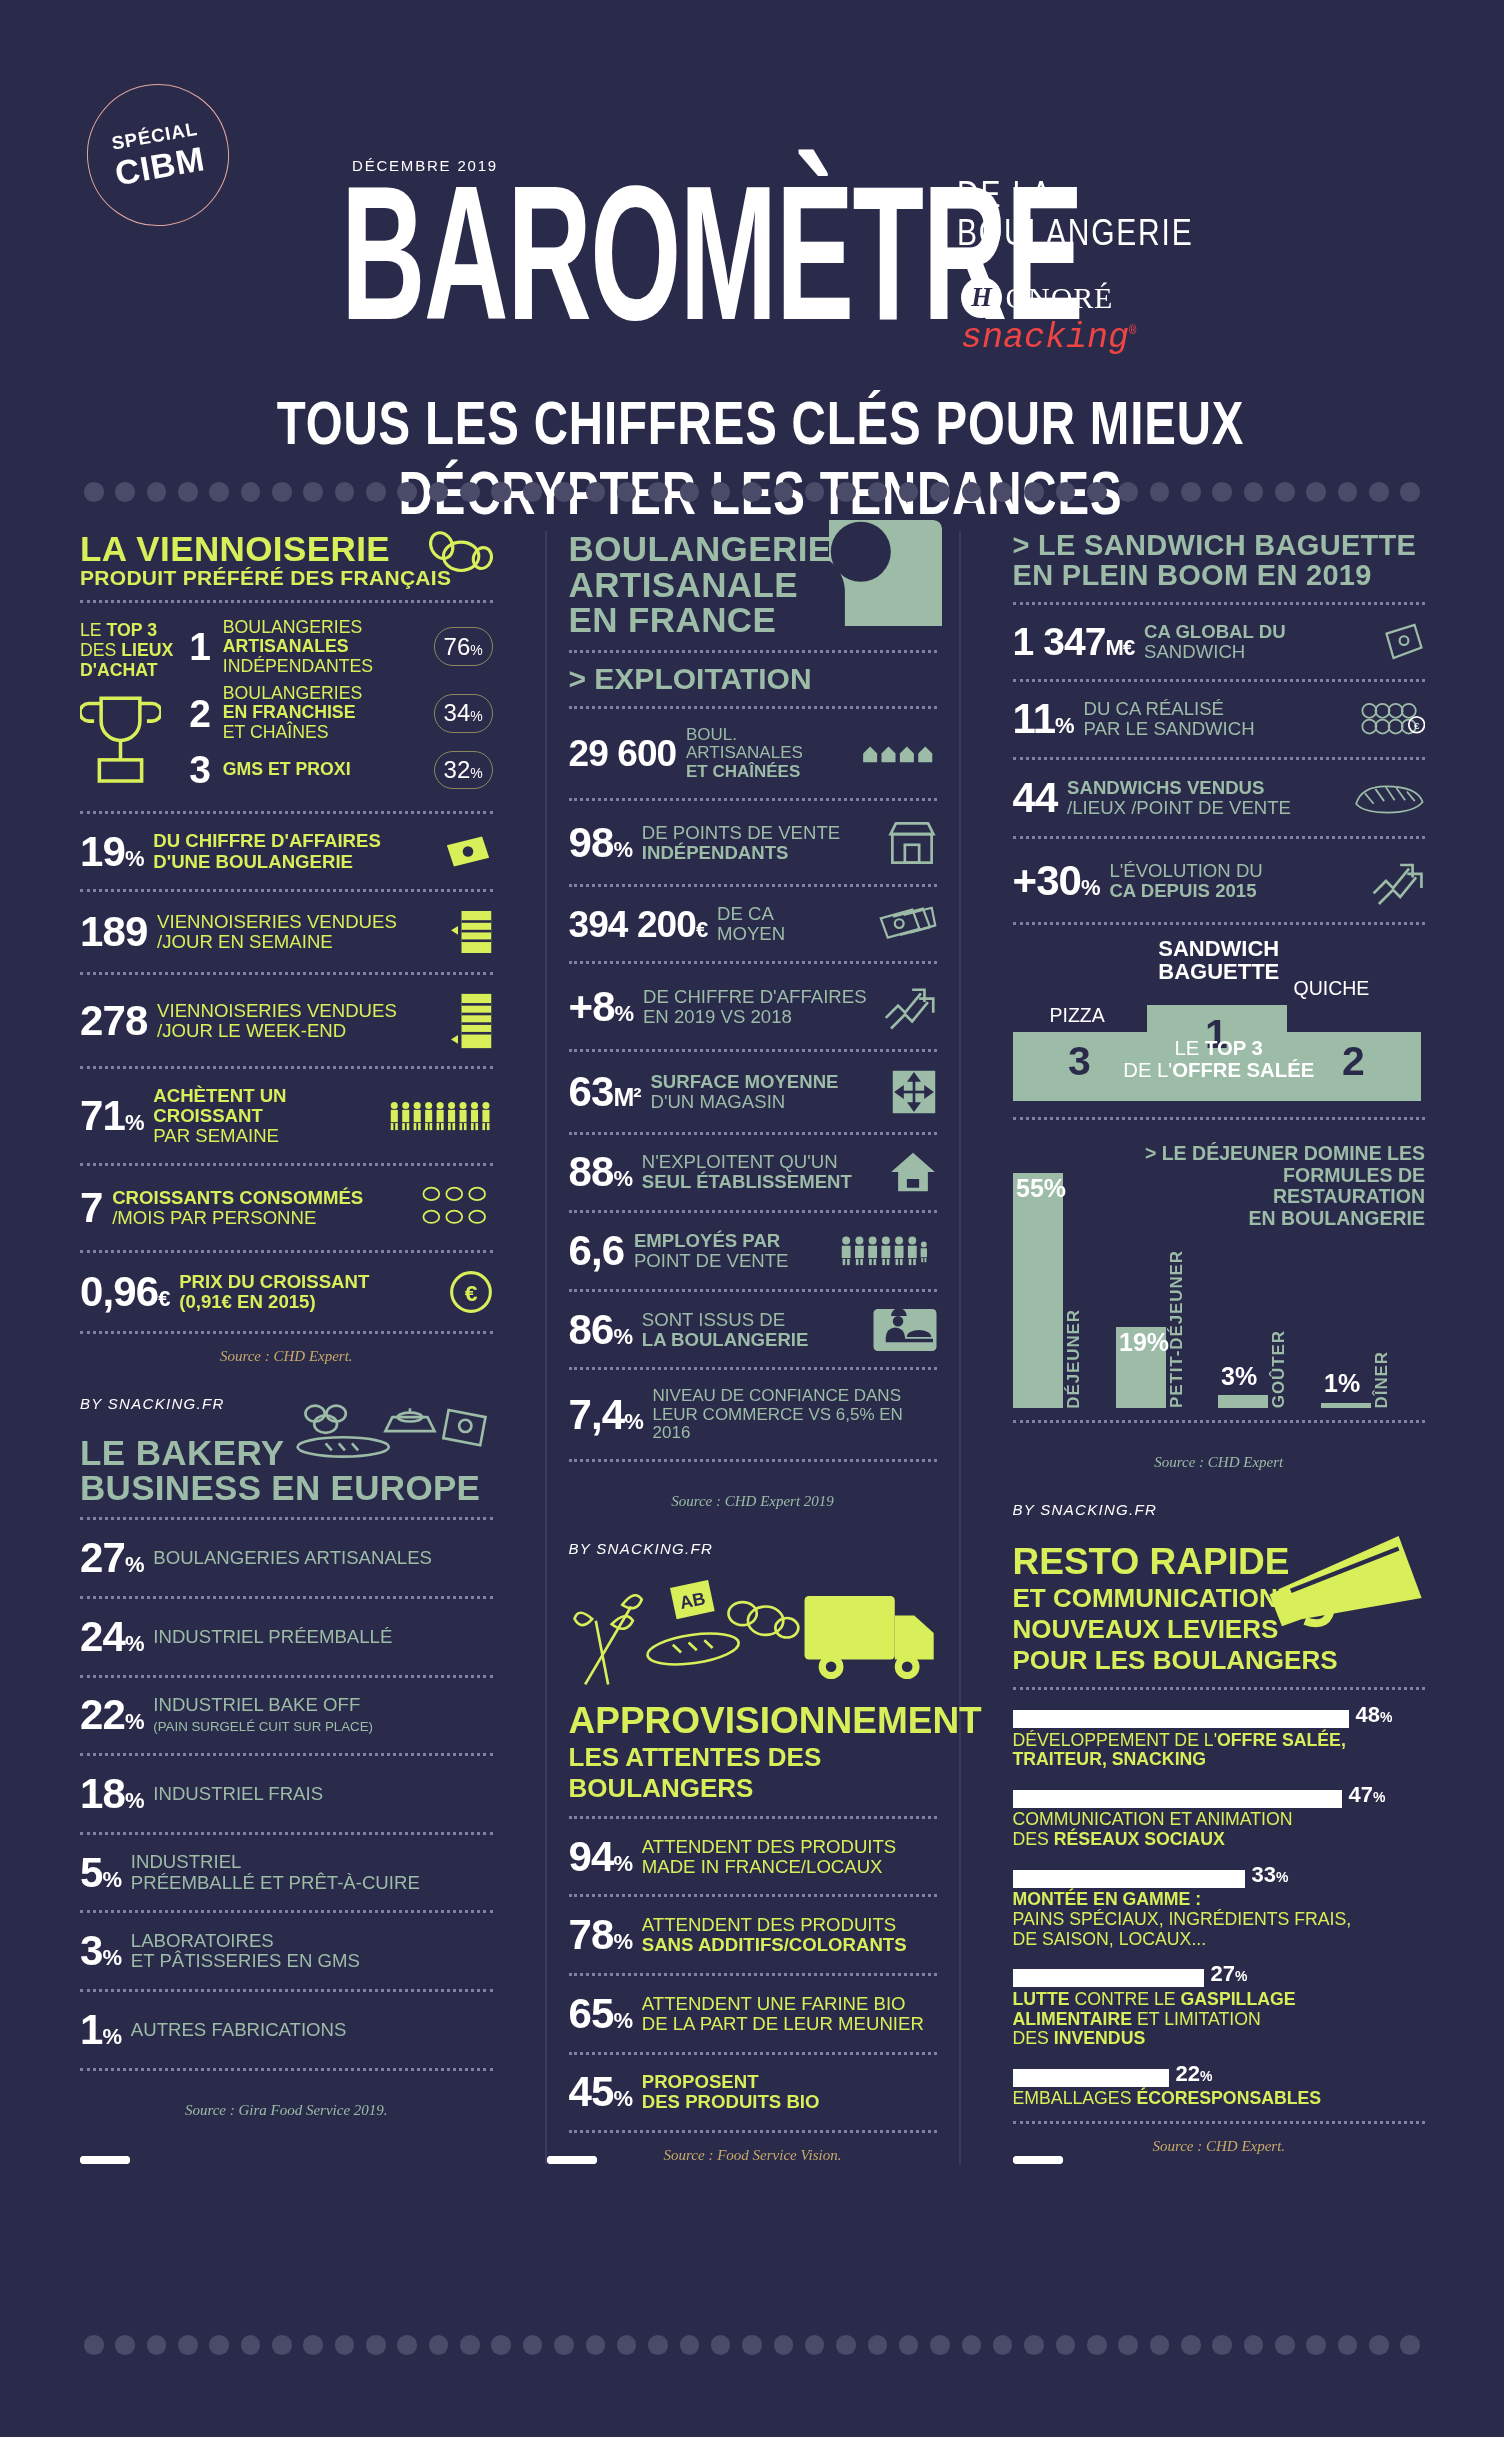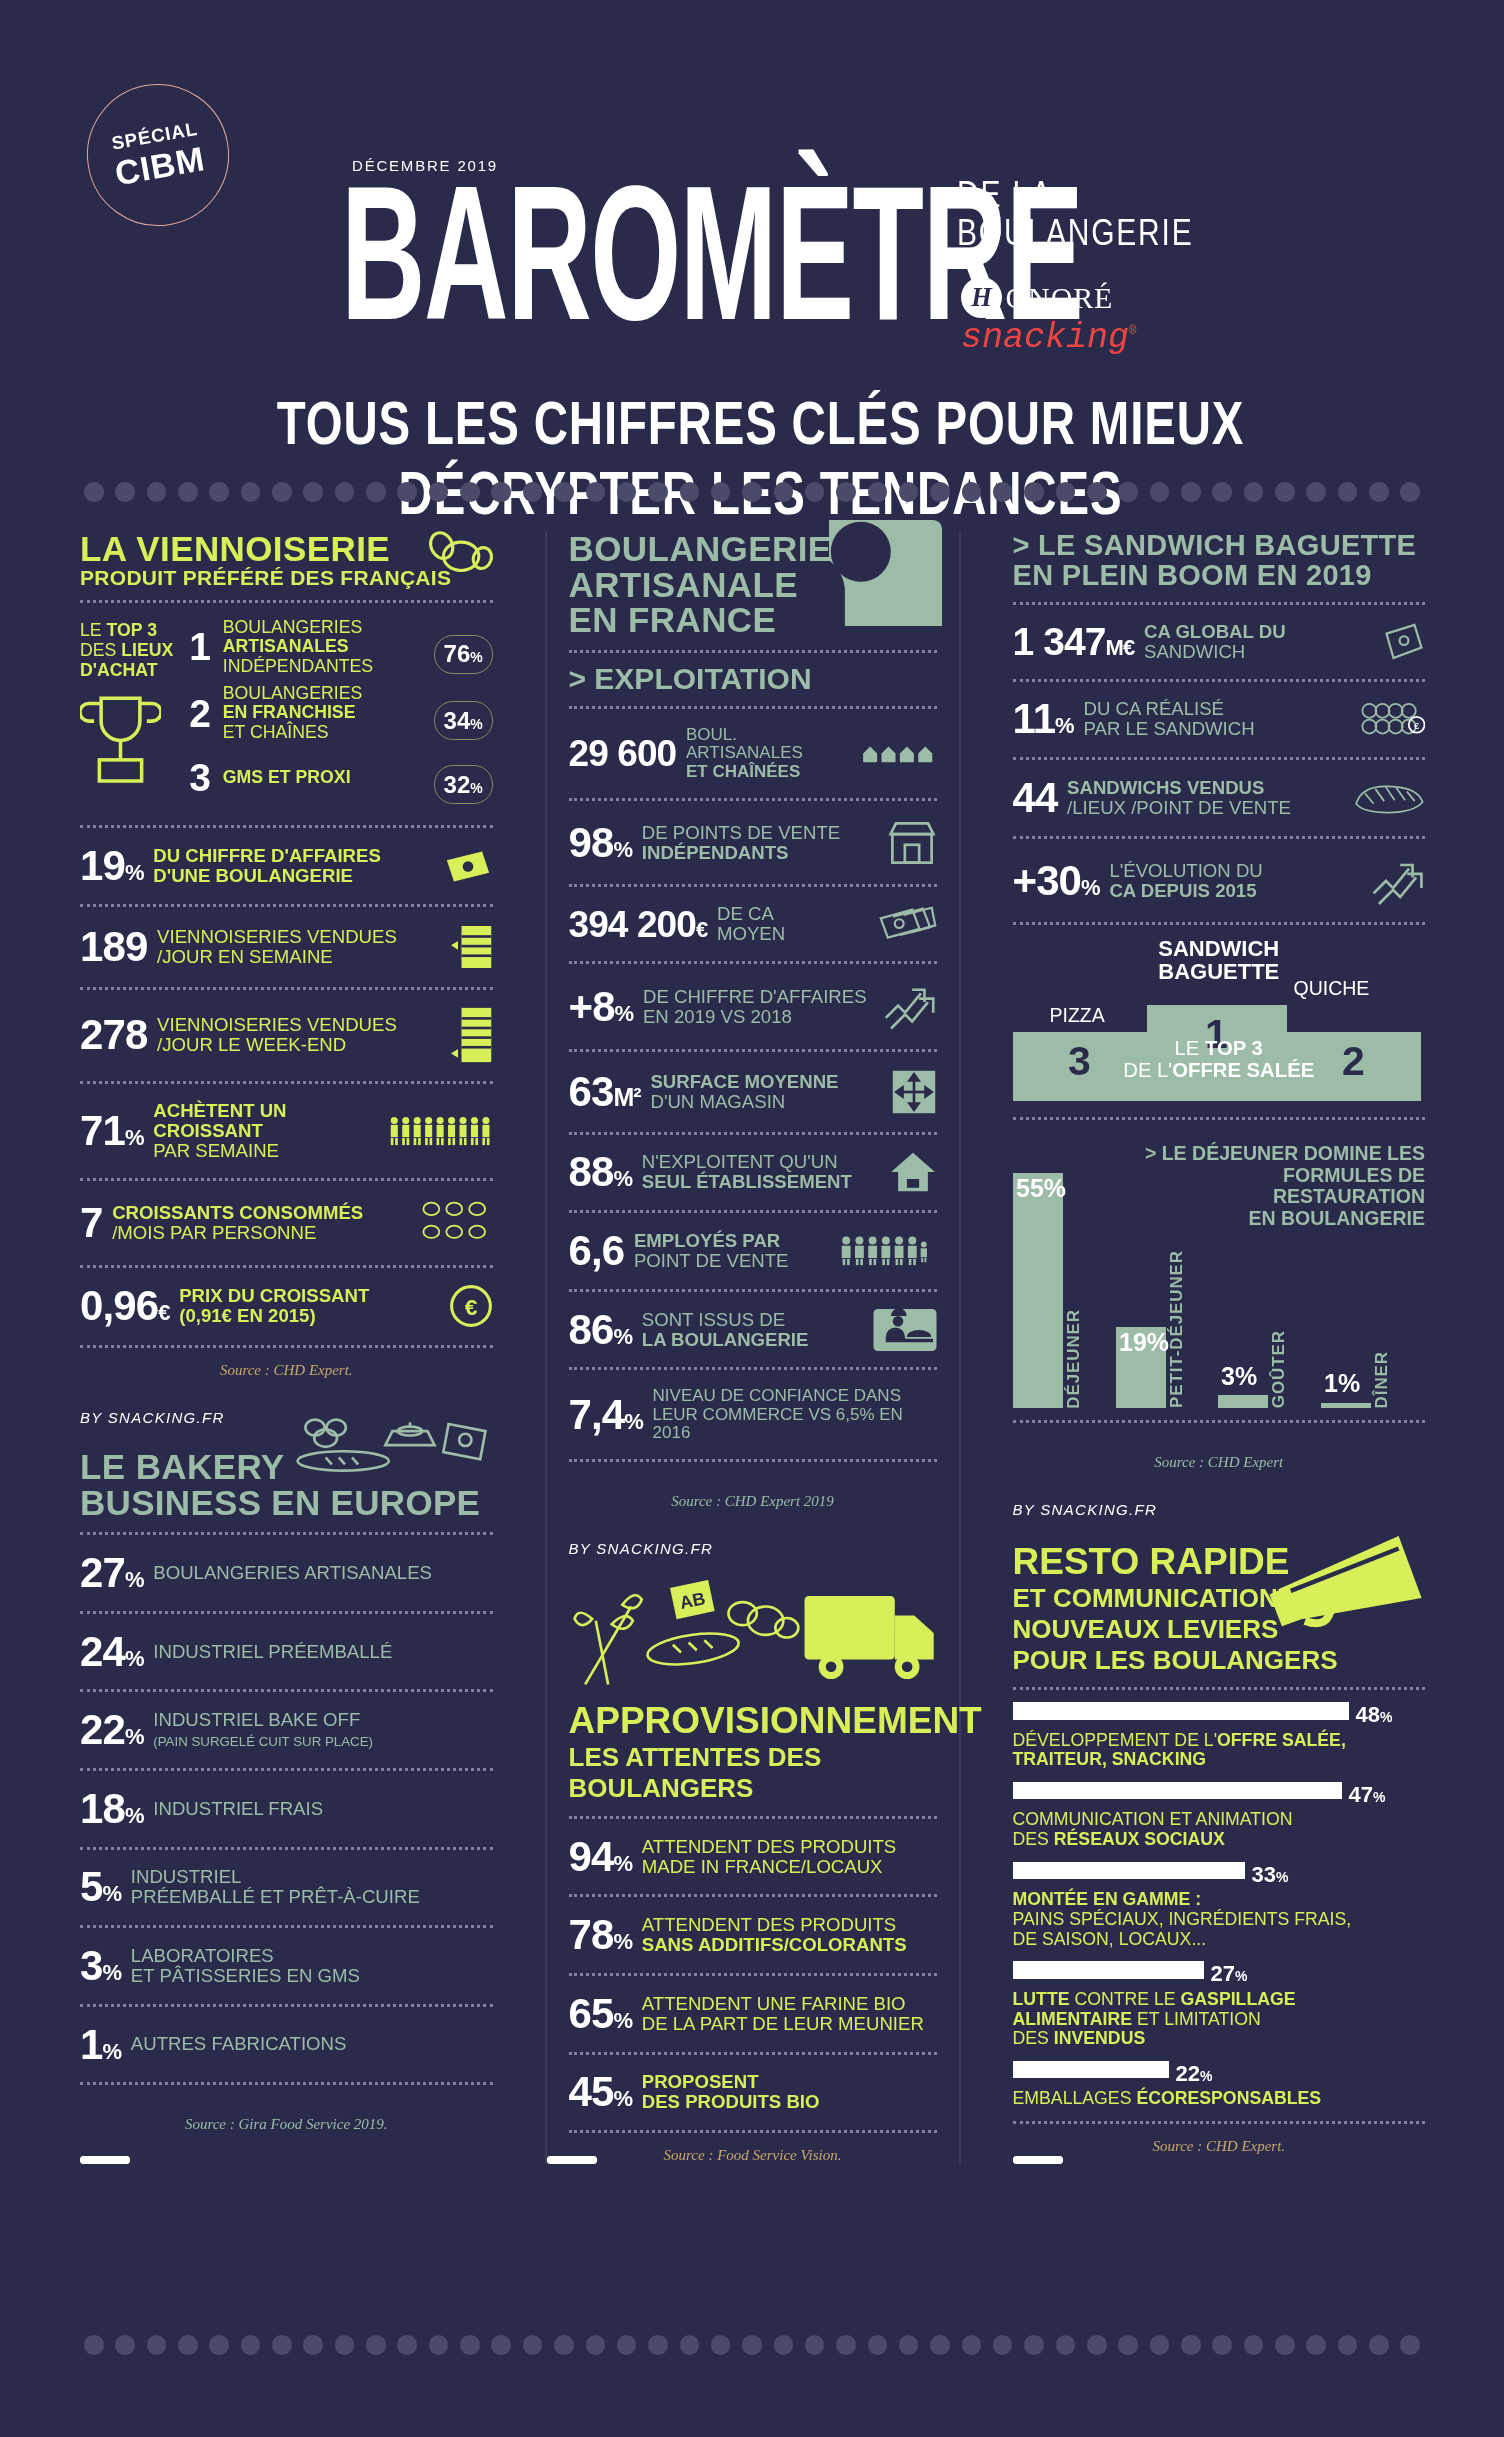--- a/index.html
+++ b/index.html
@@ -91,21 +91,21 @@
   
   .top3 { display:flex; align-items:flex-start; gap:5.3px; padding:3.5px 0 1.8px;}
   .top3-label { width:99px; font-size:17.7px; line-height:1.12; padding-top:3.5px;}
   .top3-label b{font-weight:700;}
   .top3-rows { flex:1; }
   .t3row { display:flex; align-items:center; gap:7px; margin-bottom:8px;}
   .t3row .rank { font-size:39px; font-weight:700; color:#fff; width:26.5px; line-height:1;}
   .t3row .lbl { flex:1; font-size:17.7px; line-height:1.1; }
   .t3row .lbl b { font-weight:700; }
   .pct-badge { border:1.8px solid #8a8a5e; border-radius:19px; padding:4.4px 8.8px;
-     font-size:24px; font-weight:700; color:#fff; white-space:nowrap;margin-top:15px;}
+     font-size:24px; font-weight:400; color:#fff; white-space:nowrap;}
   .pct-badge small{font-size:14px;}
 
   .trophy { width:81px; height:99px; }
 
   .src { text-align:center; font-size:15px; color:#c9a86a;
      font-family:"Liberation Serif",serif; font-style:italic; margin-top:14px;}
   .src.green-src{color:#9cbca8;margin-top:31px;}
 
   .bysnack { display:flex; align-items:center; gap:10.6px; margin:30px 0 23px; }
   .bysnack .bar { flex:1; height:8px; background:#fff; border-radius:4.4px;}
@@ -135,21 +135,21 @@
   .bars { position:absolute; left:0; bottom:0; width:100%; height:249px; }
   .bargrp { position:absolute; bottom:0; }
   .bar { background:#9cbca8; width:50px; position:absolute; bottom:0; left:0;}
   .barval { position:absolute; left:3.5px; font-size:25px; font-weight:700; color:#fff;}
   .barlab { position:absolute; left:51px; bottom:0; font-size:17px; color:#9cbca8;
      writing-mode:vertical-rl; transform:rotate(180deg); font-weight:700;
      letter-spacing:0.9px;}
 
   
   .hbar-item { margin-bottom:11.5px; }
-  .hbar-line { display:flex; align-items:flex-start; gap:7px; }
+  .hbar-line { display:flex; align-items:flex-end; gap:7px; }
   .hbar { height:17.7px; background:#fff; border:0.9px solid #fff; }
   .hbar-val { font-size:22px; font-weight:700; color:#fff; }
   .hbar-val small{font-size:14px;}
   .hbar-txt { font-size:17.7px; line-height:1.12; color:#d8ef5a; margin-top:2.7px;}
   .hbar-txt b{font-weight:700;}
 
   
   .head-yellow .ln1{font-size:37px;font-weight:700;color:#d8ef5a;letter-spacing:0;}
   .head-yellow .ln2{font-size:26px;font-weight:700;color:#d8ef5a;}
 

